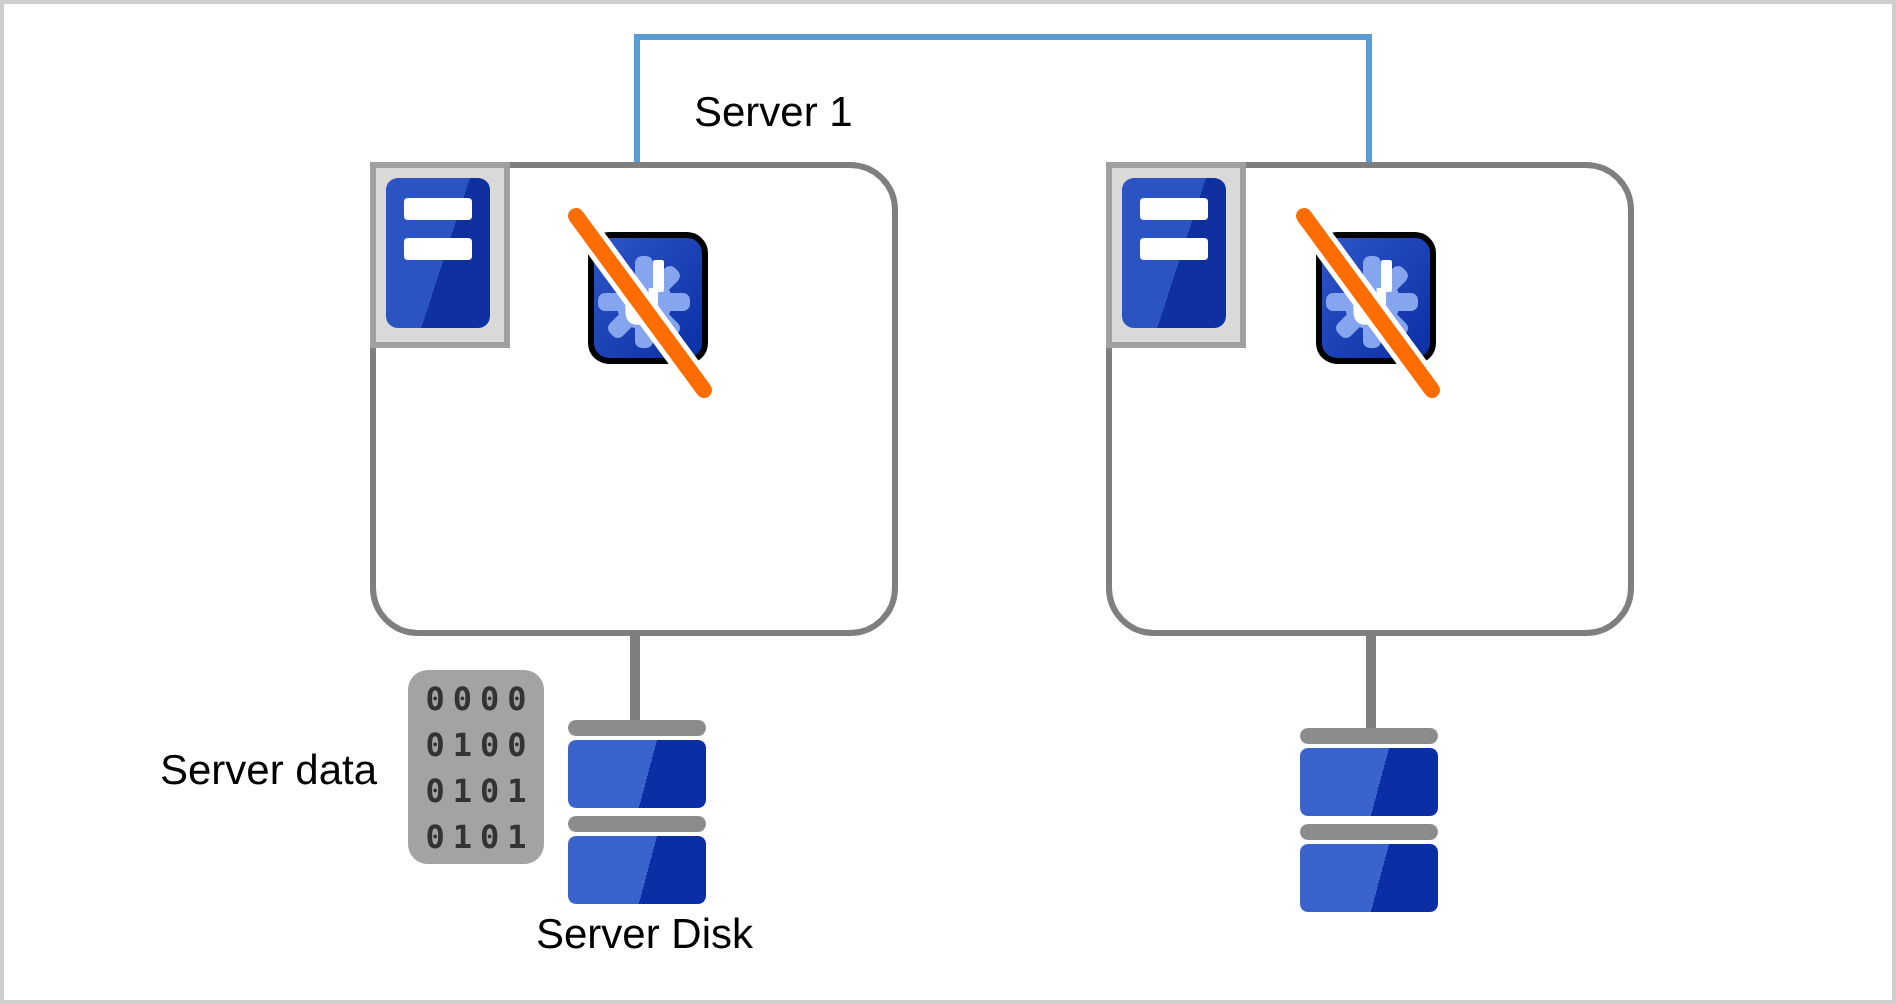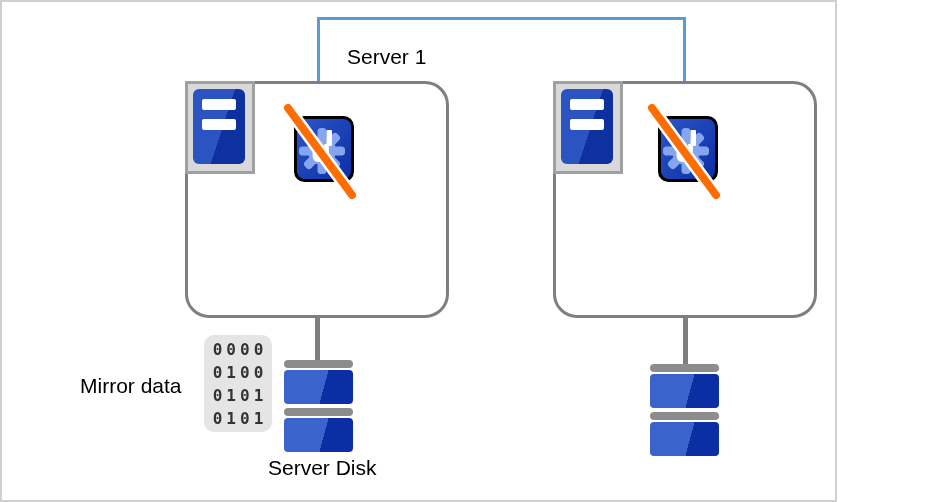--- a/index.html
+++ b/index.html
@@ -1,17 +1,17 @@
 <!DOCTYPE html>
 <html><head>
 <meta charset="utf-8">
 <style>
   html,body{margin:0;padding:0;background:#fff;}
   .stage{
-    position:relative;width:837px;height:502px;background:#fff;
+    position:relative;width:948px;height:502px;background:#fff;
     border:2px solid #CFCFCF;box-sizing:border-box;overflow:hidden;
     font-family:"Liberation Sans",sans-serif;color:#000;
   }
   
   .connector{
     position:absolute;left:315px;top:15px;width:363px;height:64px;
     border:3px solid #5B9BD5;border-bottom:none;
   }
   
   .lbl{position:absolute;font-size:21px;line-height:24px;white-space:nowrap;}
@@ -43,21 +43,21 @@
   .disk{position:absolute;width:69px;z-index:2;}
   .disk-bar{width:69px;height:8px;background:#8C8C8C;border-radius:4px;}
   .disk-platter{
     width:69px;height:34px;margin-top:2px;border-radius:4px;
     background:linear-gradient(105deg,#3B63CC 0%,#3B63CC 57%,#0C2EA4 57%);
   }
   .disk-bar.mid{margin-top:4px;}
   
   .binary-box{
     position:absolute;left:202px;top:333px;width:68px;height:97px;
-    background:#e5e5e5;border-radius:10px;z-index:2;
+    background:#a3a3a3;border-radius:10px;z-index:2;
     display:flex;flex-direction:column;justify-content:center;align-items:center;
   }
   .binary-row{
     font-family:"DejaVu Sans Mono",monospace;font-weight:bold;font-size:16px;
     line-height:23px;letter-spacing:4px;color:#333;padding-left:4px;
   }
 </style>
 </head>
 <body>
 
@@ -162,16 +162,16 @@
     <div class="disk-platter"></div>
   </div>
 
   <div class="binary-box">
     <div class="binary-row">0000</div>
     <div class="binary-row">0100</div>
     <div class="binary-row">0101</div>
     <div class="binary-row">0101</div>
   </div>
 
-  <div class="lbl" style="left:78px;top:372px">Mirror data</div>
+  <div class="lbl" style="left:78px;top:372px">Server data</div>
   <div class="lbl" style="left:266px;top:454px">Server Disk</div>
 
 </div>
 
 </body></html>

